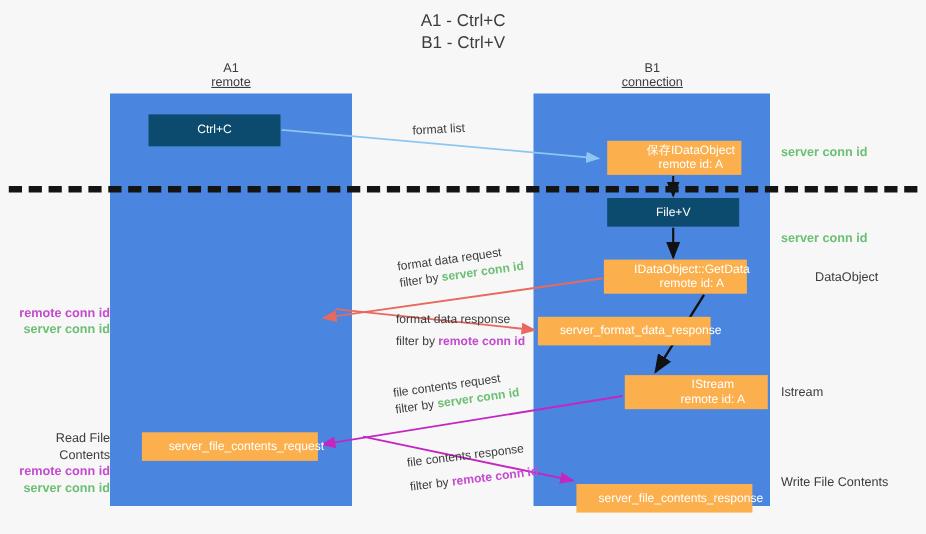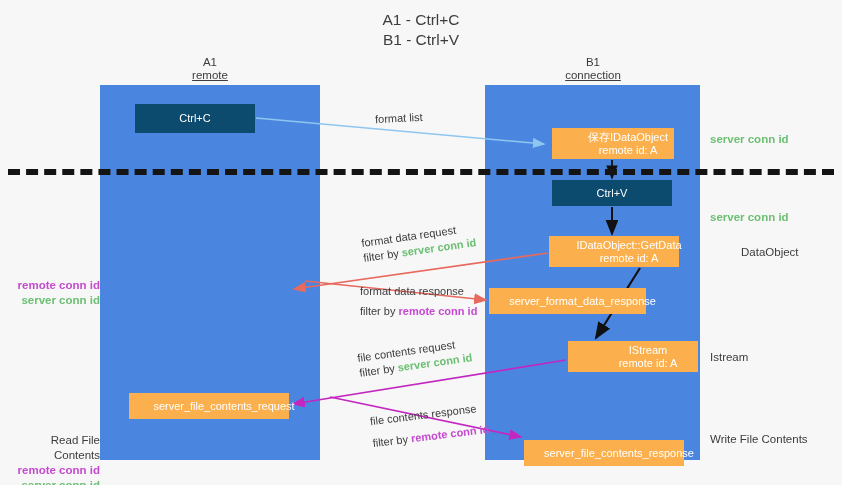--- a/index.html
+++ b/index.html
@@ -60,21 +60,21 @@
   .conn-server{color:#6cbf73;font-weight:bold;}
 
   #lbl-dataobject{left:741px;top:245px;}
   #lbl-istream{left:710px;top:350px;}
   #lbl-write{left:710px;top:432px;}
   #lbl-server-1{left:710px;top:132px;}
   #lbl-server-2{left:710px;top:210px;}
 
   #lbl-left-1{left:8px;top:278px;width:92px;text-align:right;}
   #lbl-left-2{left:8px;top:392px;width:92px;text-align:right;}
-  #lbl-left-2 .head{color:#3c3c3c;font-weight:normal;display:block;margin-top:41px;}
+  #lbl-left-2 .head{color:#3c3c3c;font-weight:normal;display:block;}
   #lbl-left-1 span,#lbl-left-2 span{display:block;}
 
   
   .cap{
     position:absolute;color:#3c3c3c;font-size:11px;line-height:15px;
     white-space:nowrap;
   }
   .cap .l2{display:block;}
 
   #cap-formatlist{left:375px;top:111px;transform:rotate(-3deg);}
@@ -151,21 +151,21 @@
   <div id="n-ctrlc" class="node green">
     <span>Ctrl+C</span>
   </div>
 
   <div id="n-idataobject" class="node orange">
     <span>保存IDataObject</span>
     <span class="l2">remote id: A</span>
   </div>
 
   <div id="n-ctrlv" class="node green">
-    <span>Ctrl+V</span>
+    <span>File+V</span>
   </div>
 
   <div id="n-getdata" class="node orange">
     <span>IDataObject::GetData</span>
     <span class="l2">remote id: A</span>
   </div>
 
 
   <div id="n-fmt-res" class="node orange">
     <span>server_format_data_response</span>

